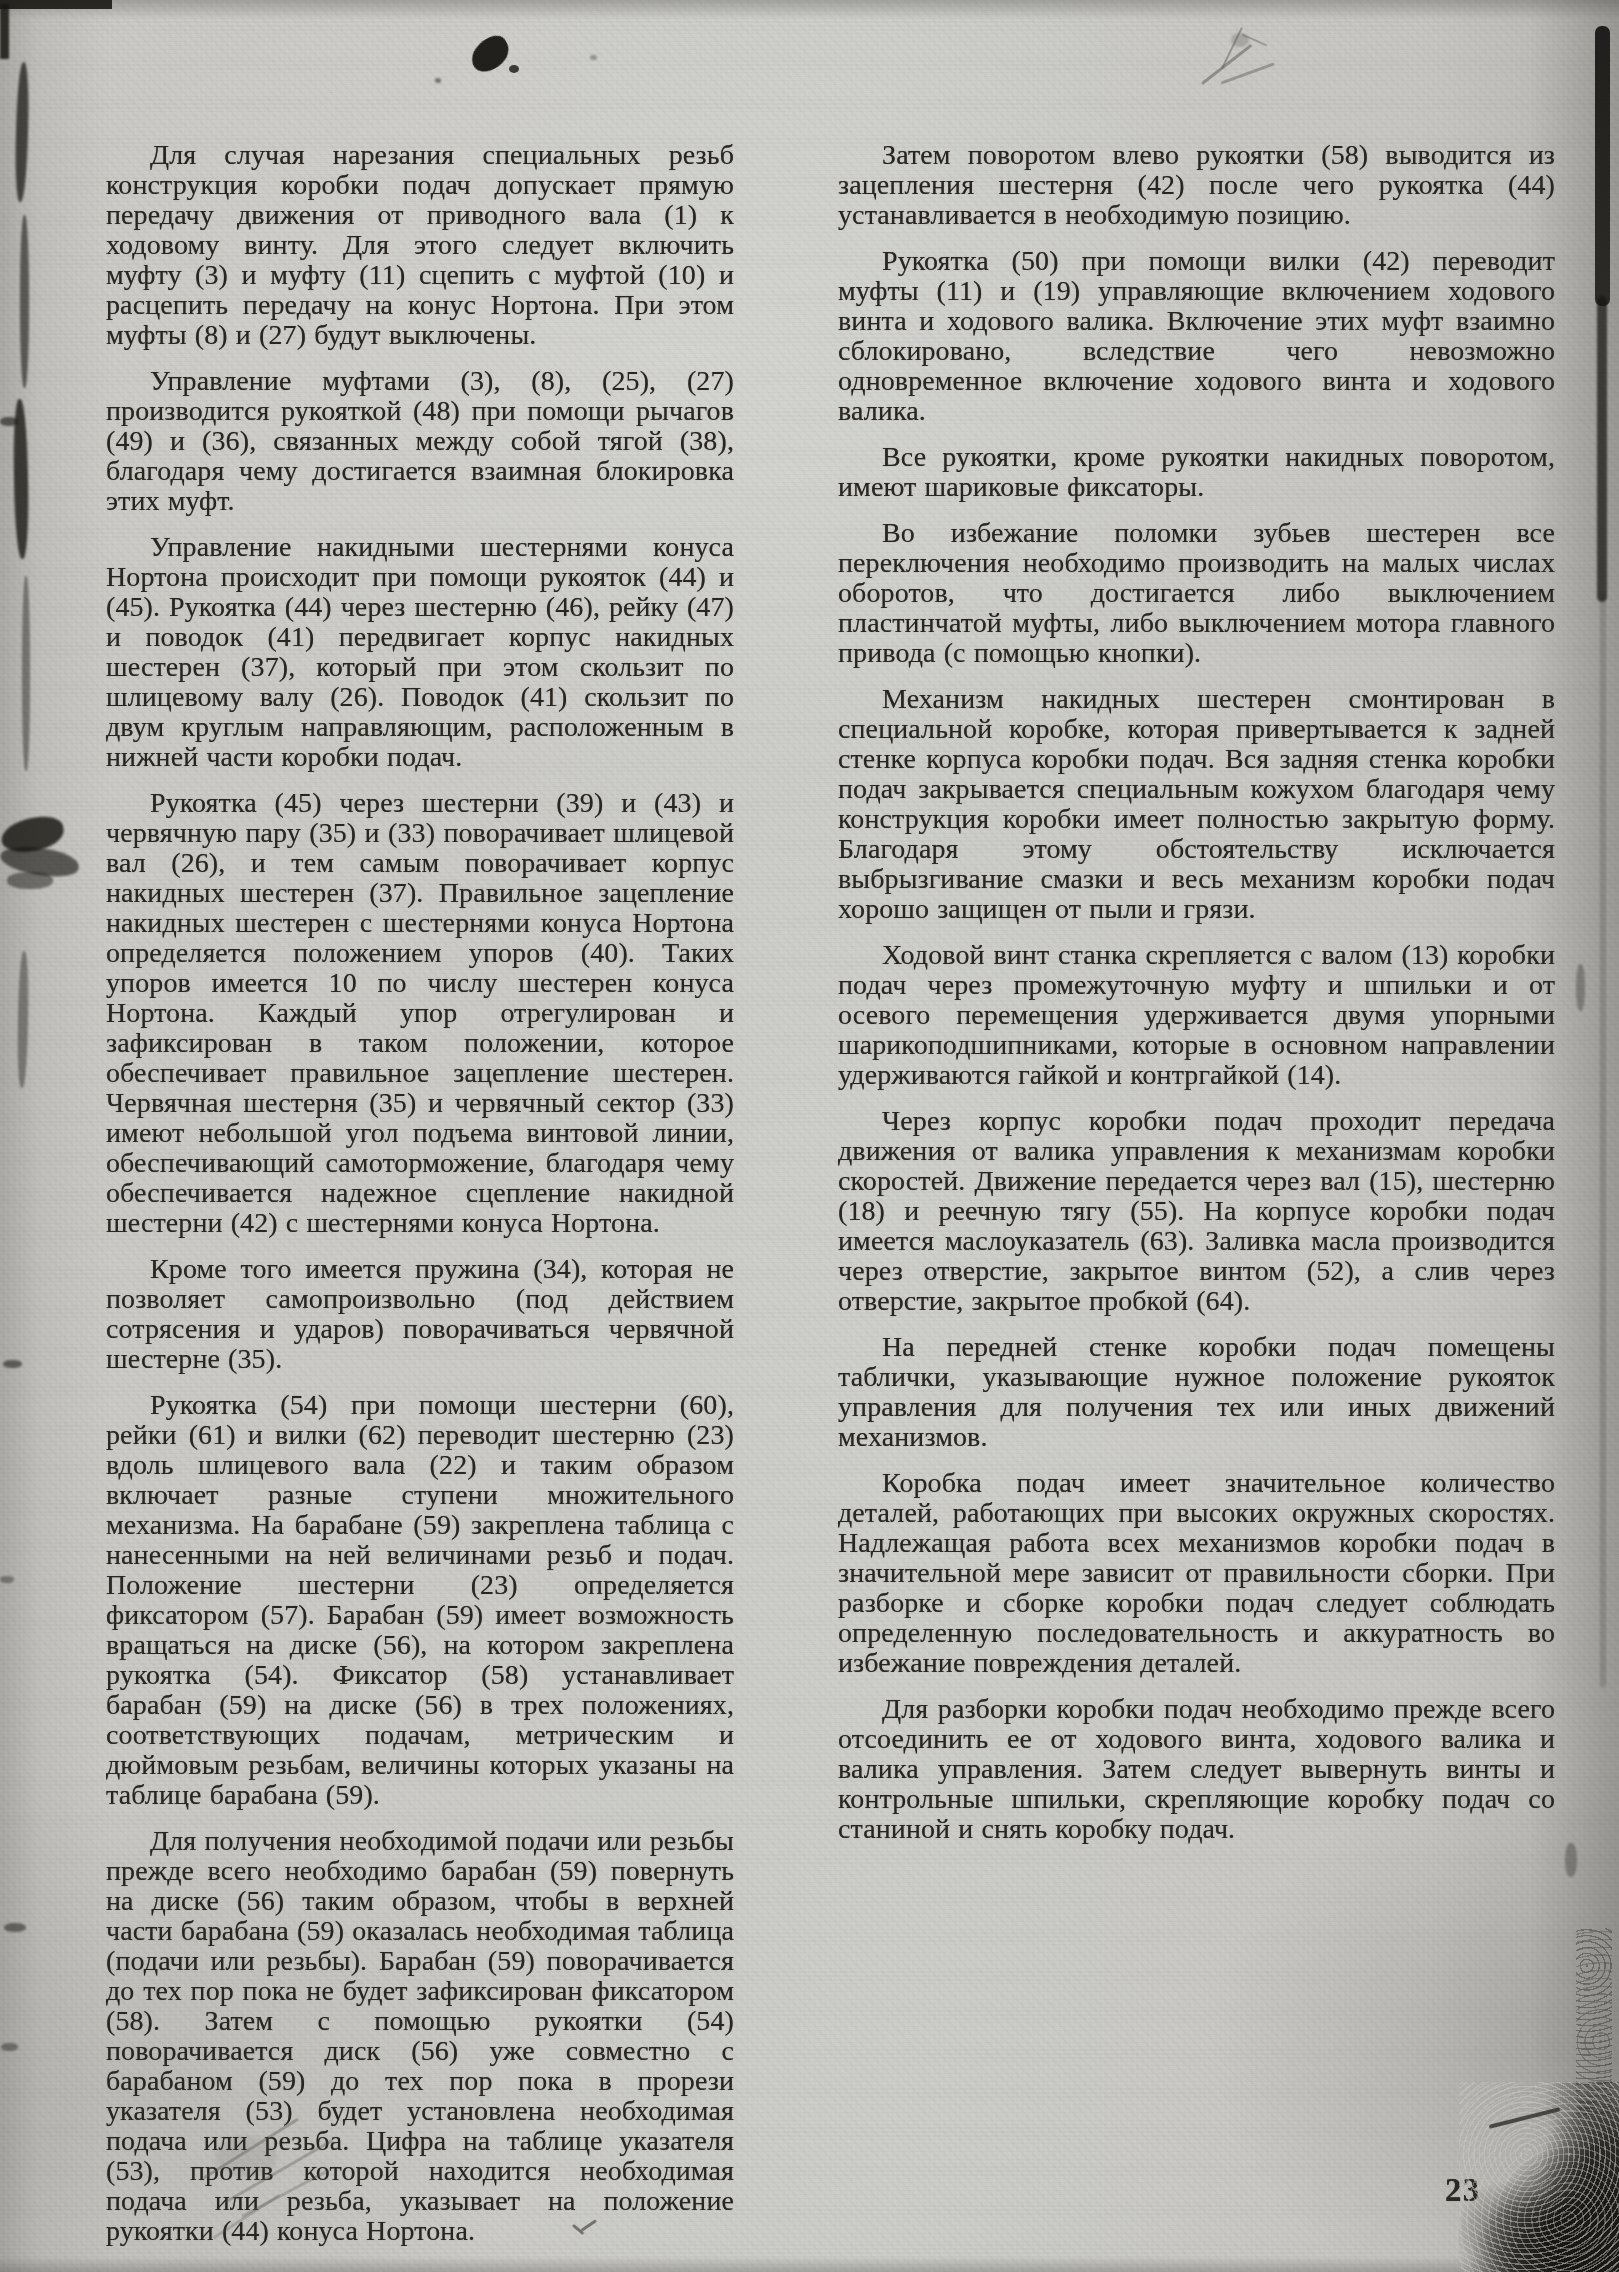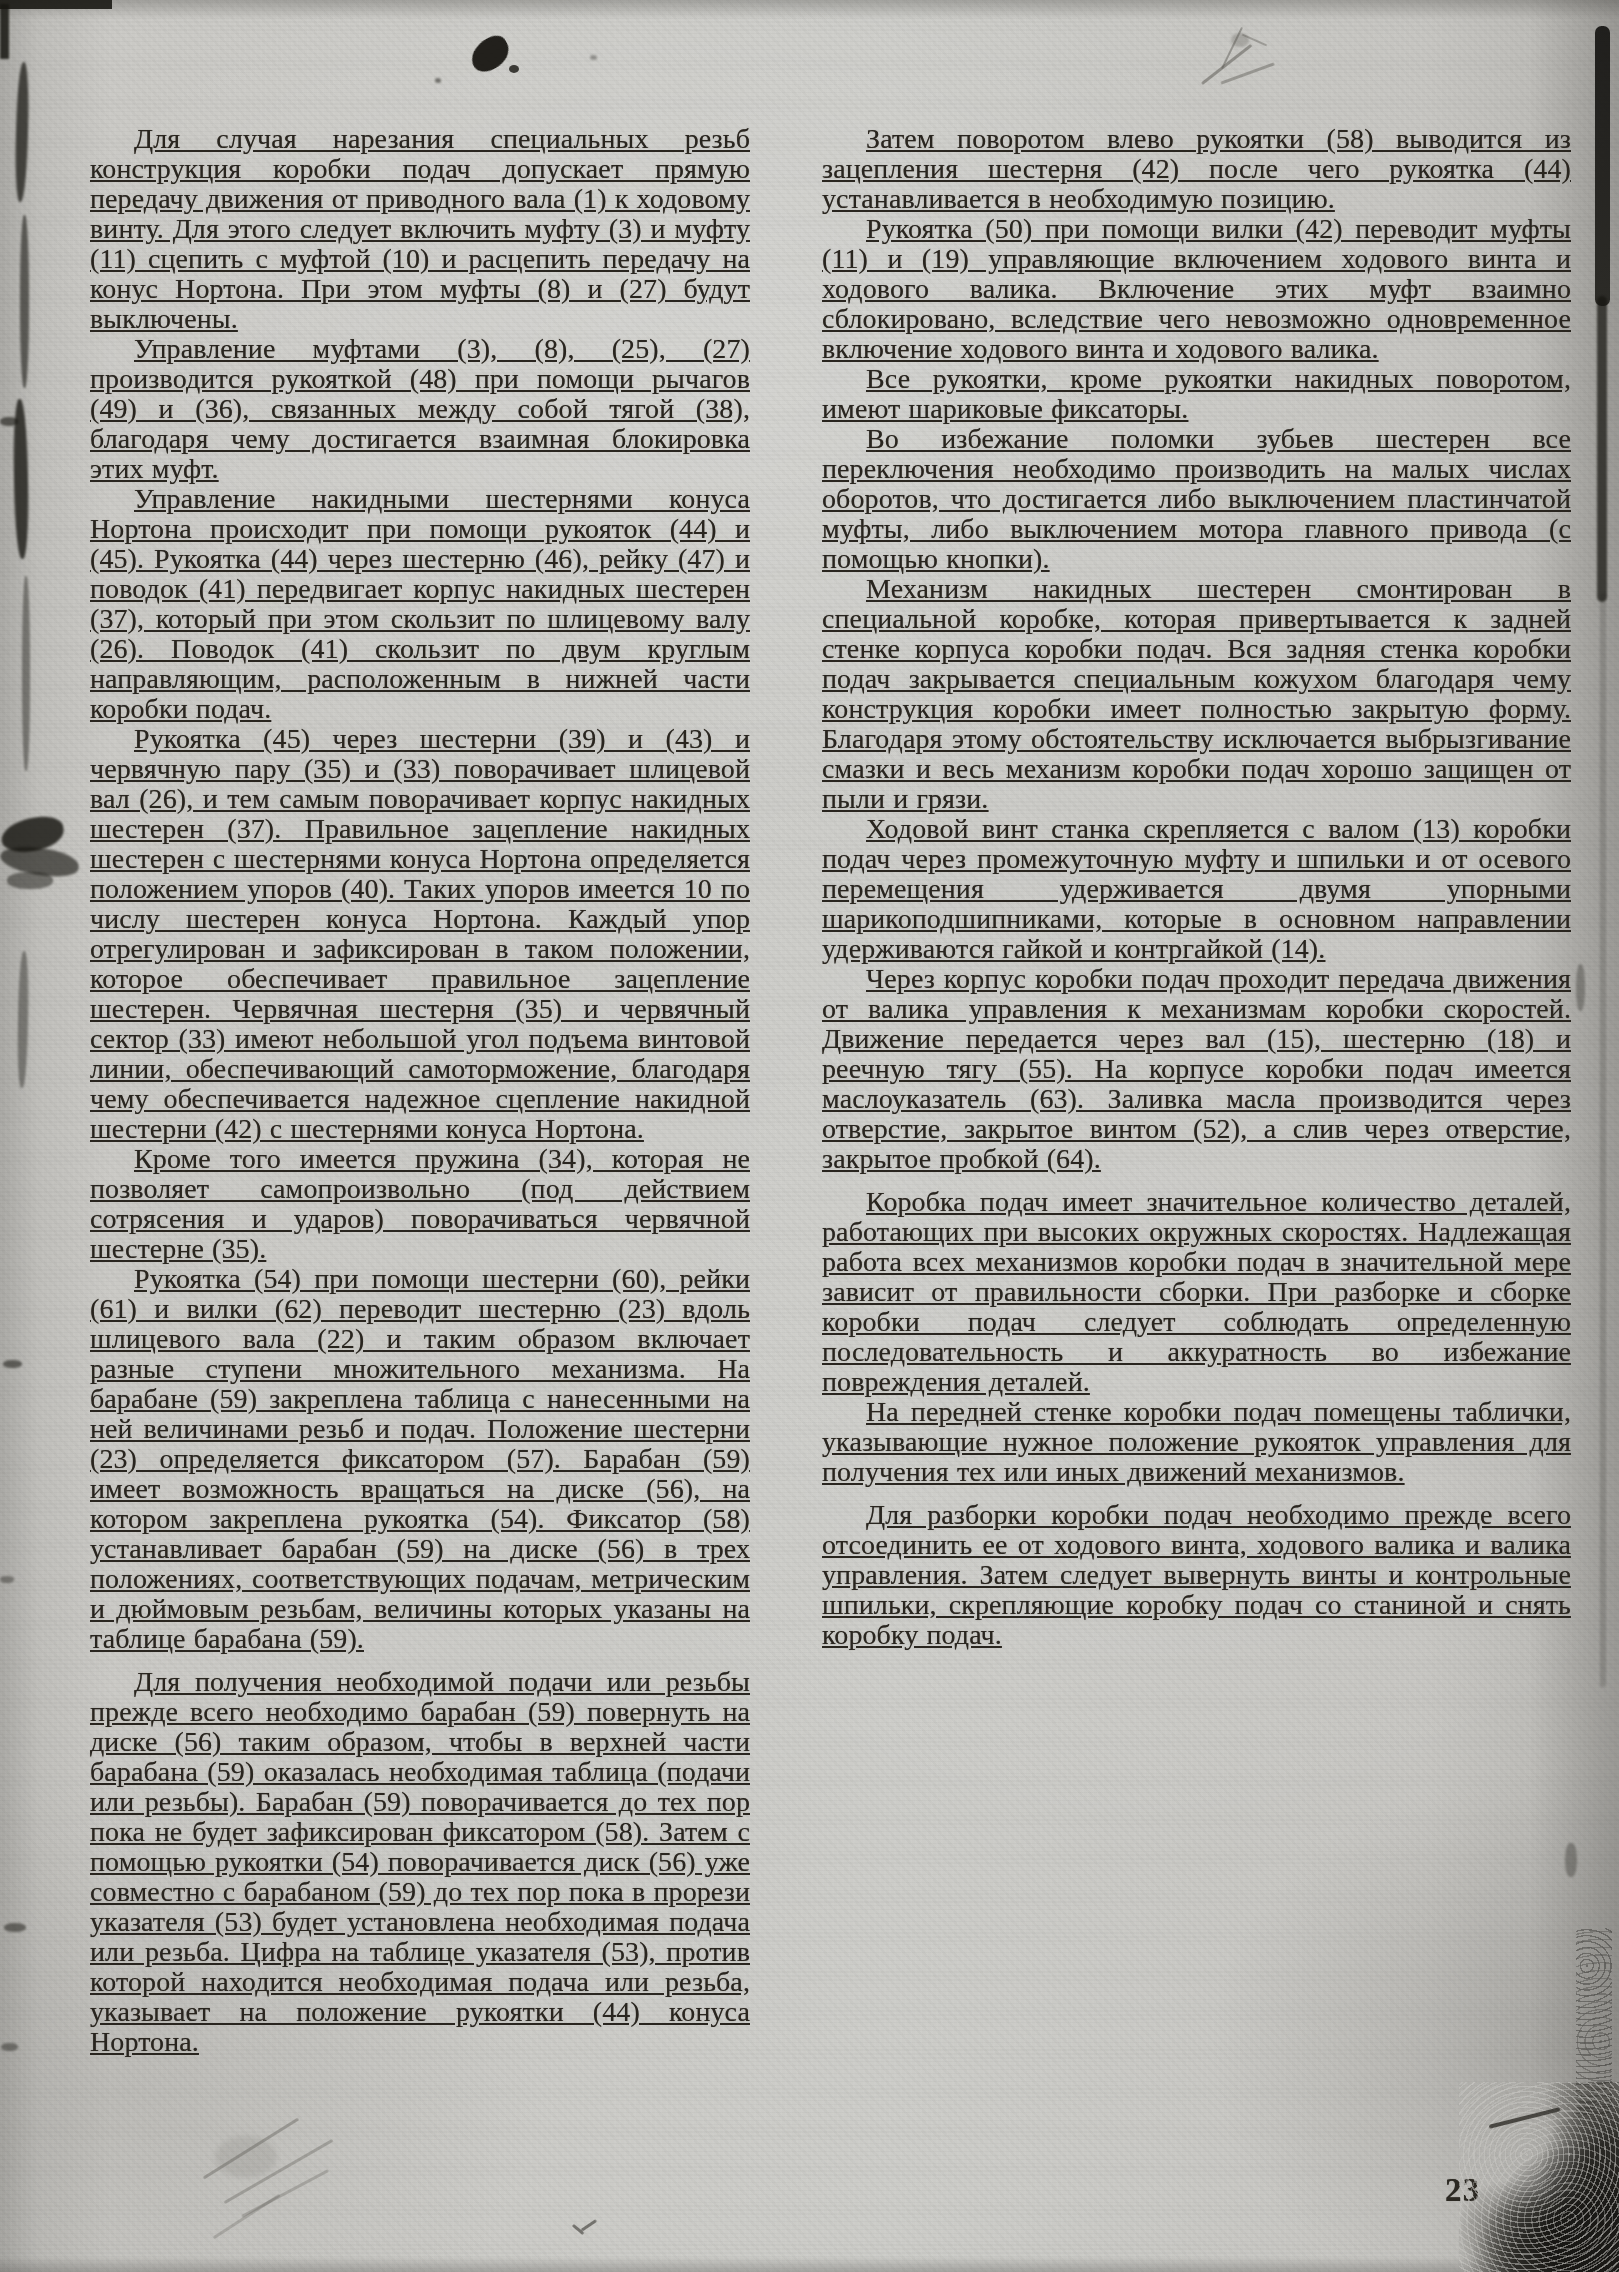--- a/index.html
+++ b/index.html
@@ -36,21 +36,21 @@
   
   .col{
     position:absolute;top:124px;
     font-size:28px;line-height:30px;color:#29251f;
     text-align:justify;letter-spacing:0.1px;word-spacing:1px;
     text-shadow:0 0 0.7px rgba(41,35,28,.55);
     hyphens:auto;
   }
   .col-left{left:90px;width:660px;}
   .col-right{left:822px;width:749px;}
-  .para{margin:0;text-indent:44px;text-decoration:underline;}
+  .para{margin:16px;text-indent:44px;}
   .para.gap-before{margin-top:13px;}
 
   .page-number{
     position:absolute;left:1445px;top:2172px;
     font-size:33px;font-weight:bold;color:#2c2923;letter-spacing:1.3px;
     text-shadow:0 0 0.7px rgba(40,36,30,.6);
   }
 
   
   .art{position:absolute;pointer-events:none;background:#171611;filter:blur(1.3px);border-radius:45%;}
@@ -136,22 +136,22 @@
       <p class="para gap-before">Для получения необходимой подачи или резьбы прежде всего необходимо барабан (59) повернуть на диске (56) таким образом, чтобы в верхней части барабана (59) оказалась необходимая таблица (подачи или резьбы). Барабан (59) поворачивается до тех пор пока не будет зафиксирован фиксатором (58). Затем с помощью рукоятки (54) поворачивается диск (56) уже совместно с барабаном (59) до тех пор пока в прорези указателя (53) будет установлена необходимая подача или резьба. Цифра на таблице указателя (53), против которой находится необходимая подача или резьба, указывает на положение рукоятки (44) конуса Нортона.</p>
     </div>
   <div class="col col-right">
       <p class="para">Затем поворотом влево рукоятки (58) выводится из зацепления шестерня (42) после чего рукоятка (44) устанавливается в необходимую позицию.</p>
       <p class="para">Рукоятка (50) при помощи вилки (42) переводит муфты (11) и (19) управляющие включением ходового винта и ходового валика. Включение этих муфт взаимно сблокировано, вследствие чего невозможно одновременное включение ходового винта и ходового валика.</p>
       <p class="para">Все рукоятки, кроме рукоятки накидных поворотом, имеют шариковые фиксаторы.</p>
       <p class="para">Во избежание поломки зубьев шестерен все переключения необходимо производить на малых числах оборотов, что достигается либо выключением пластинчатой муфты, либо выключением мотора главного привода (с помощью кнопки).</p>
       <p class="para">Механизм накидных шестерен смонтирован в специальной коробке, которая привертывается к задней стенке корпуса коробки подач. Вся задняя стенка коробки подач закрывается специальным кожухом благодаря чему конструкция коробки имеет полностью закрытую форму. Благодаря этому обстоятельству исключается выбрызгивание смазки и весь механизм коробки подач хорошо защищен от пыли и грязи.</p>
       <p class="para">Ходовой винт станка скрепляется с валом (13) коробки подач через промежуточную муфту и шпильки и от осевого перемещения удерживается двумя упорными шарикоподшипниками, которые в основном направлении удерживаются гайкой и контргайкой (14).</p>
       <p class="para">Через корпус коробки подач проходит передача движения от валика управления к механизмам коробки скоростей. Движение передается через вал (15), шестерню (18) и реечную тягу (55). На корпусе коробки подач имеется маслоуказатель (63). Заливка масла производится через отверстие, закрытое винтом (52), а слив через отверстие, закрытое пробкой (64).</p>
+      <p class="para">На передней стенке коробки подач помещены таблички, указывающие нужное положение рукояток управления для получения тех или иных движений механизмов.</p>
       <p class="para gap-before">Коробка подач имеет значительное количество деталей, работающих при высоких окружных скоростях. Надлежащая работа всех механизмов коробки подач в значительной мере зависит от правильности сборки. При разборке и сборке коробки подач следует соблюдать определенную последовательность и аккуратность во избежание повреждения деталей.</p>
-      <p class="para">На передней стенке коробки подач помещены таблички, указывающие нужное положение рукояток управления для получения тех или иных движений механизмов.</p>
       <p class="para gap-before">Для разборки коробки подач необходимо прежде всего отсоединить ее от ходового винта, ходового валика и валика управления. Затем следует вывернуть винты и контрольные шпильки, скрепляющие коробку подач со станиной и снять коробку подач.</p>
     </div>
 
   <div class="page-number">23</div>
 
   <div class="art bar-tl"></div>
   <div class="art corner-tl"></div>
   <div class="art band1"></div>
   <div class="art band2"></div>
   <div class="art band3"></div>

